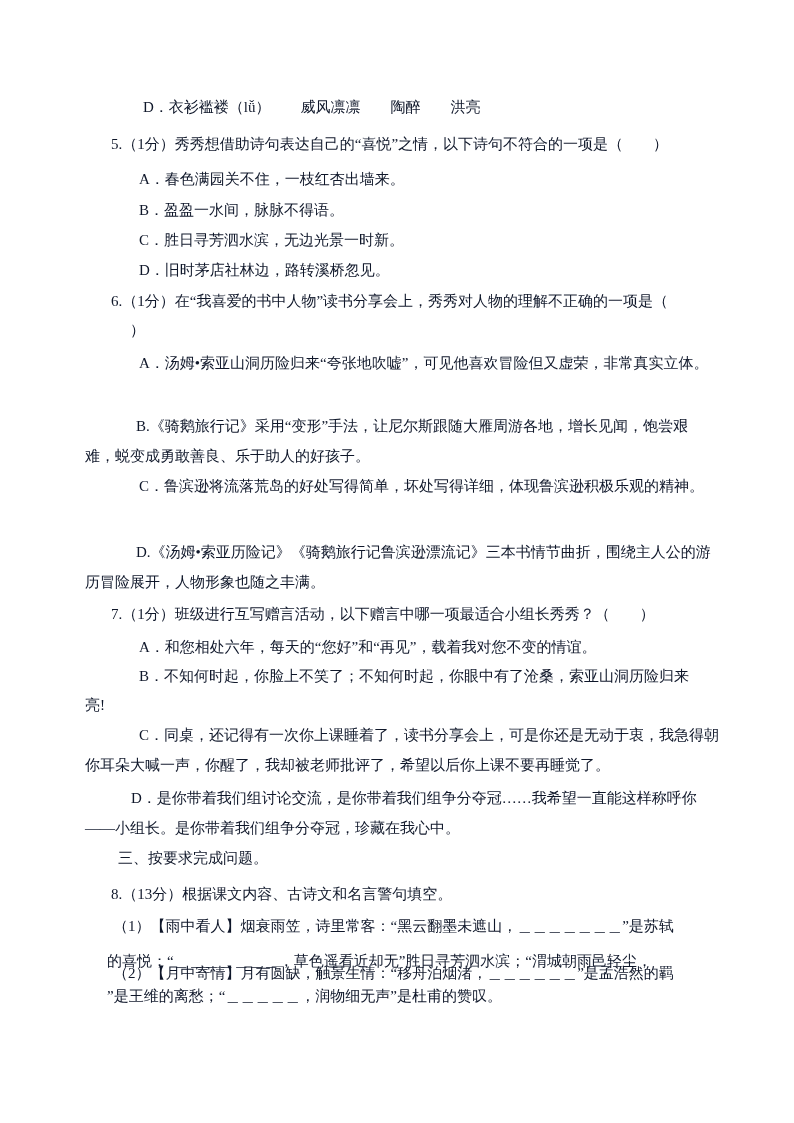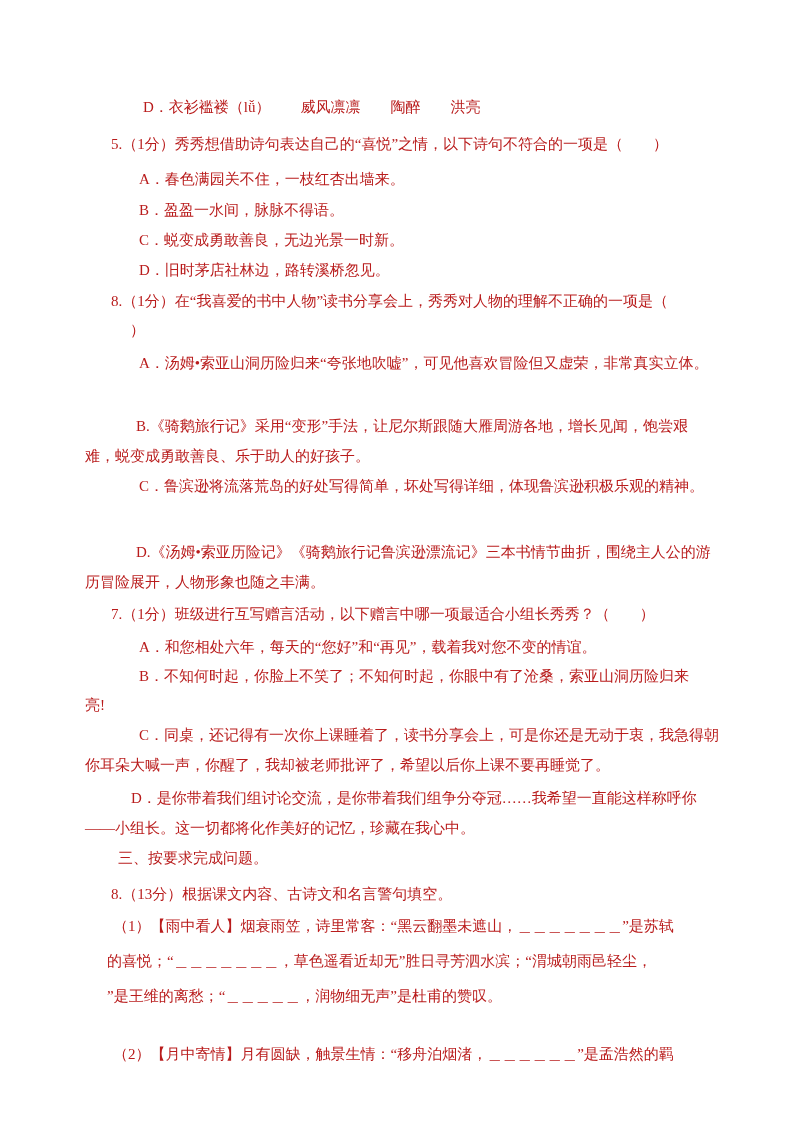--- a/index.html
+++ b/index.html
@@ -7,63 +7,63 @@
     padding: 0;
     background: #ffffff;
   }
   .page {
     position: relative;
     width: 794px;
     height: 1123px;
     background: #ffffff;
     overflow: hidden;
     font-family: "Liberation Serif", "DejaVu Serif", serif;
-    color: #b91c1c;
+    color: #0f172a;
   }
   .ln {
     position: absolute;
     margin: 0;
     font-size: 15px;
     line-height: 20px;
     white-space: pre;
     letter-spacing: 0;
   }
 </style>
 </head>
 <body>
 
 <div class="page">
 
   <p class="ln" style="left:143px; top:97px">D．衣衫褴褛（lǚ）　　威风凛凛　　陶醉　　洪亮</p>
 
   <p class="ln" style="left:111px; top:134px">5.（1分）秀秀想借助诗句表达自己的“喜悦”之情，以下诗句不符合的一项是（　　）</p>
   <p class="ln" style="left:139px; top:169px">A．春色满园关不住，一枝红杏出墙来。</p>
   <p class="ln" style="left:139px; top:200px">B．盈盈一水间，脉脉不得语。</p>
-  <p class="ln" style="left:139px; top:230px">C．蜕变成勇敢善良，无边光景一时新。</p>
+  <p class="ln" style="left:139px; top:230px">C．胜日寻芳泗水滨，无边光景一时新。</p>
   <p class="ln" style="left:139px; top:260px">D．旧时茅店社林边，路转溪桥忽见。</p>
 
-  <p class="ln" style="left:111px; top:291px">8.（1分）在“我喜爱的书中人物”读书分享会上，秀秀对人物的理解不正确的一项是（</p>
+  <p class="ln" style="left:111px; top:291px">6.（1分）在“我喜爱的书中人物”读书分享会上，秀秀对人物的理解不正确的一项是（</p>
   <p class="ln" style="left:130px; top:320px">）</p>
   <p class="ln" style="left:136px; top:416px">B.《骑鹅旅行记》采用“变形”手法，让尼尔斯跟随大雁周游各地，增长见闻，饱尝艰</p>
   <p class="ln" style="left:139px; top:353px">A．汤姆•索亚山洞历险归来“夸张地吹嘘”，可见他喜欢冒险但又虚荣，非常真实立体。</p>
   <p class="ln" style="left:85px;  top:446px">难，蜕变成勇敢善良、乐于助人的好孩子。</p>
   <p class="ln" style="left:139px; top:476px">C．鲁滨逊将流落荒岛的好处写得简单，坏处写得详细，体现鲁滨逊积极乐观的精神。</p>
   <p class="ln" style="left:136px; top:542px">D.《汤姆•索亚历险记》《骑鹅旅行记鲁滨逊漂流记》三本书情节曲折，围绕主人公的游</p>
   <p class="ln" style="left:85px;  top:572px">历冒险展开，人物形象也随之丰满。</p>
 
   <p class="ln" style="left:111px; top:604px">7.（1分）班级进行互写赠言活动，以下赠言中哪一项最适合小组长秀秀？（　　）</p>
   <p class="ln" style="left:139px; top:637px">A．和您相处六年，每天的“您好”和“再见”，载着我对您不变的情谊。</p>
   <p class="ln" style="left:139px; top:666px">B．不知何时起，你脸上不笑了；不知何时起，你眼中有了沧桑，索亚山洞历险归来</p>
   <p class="ln" style="left:85px;  top:695px">亮!</p>
   <p class="ln" style="left:139px; top:725px">C．同桌，还记得有一次你上课睡着了，读书分享会上，可是你还是无动于衷，我急得朝</p>
   <p class="ln" style="left:85px;  top:755px">你耳朵大喊一声，你醒了，我却被老师批评了，希望以后你上课不要再睡觉了。</p>
   <p class="ln" style="left:131px; top:788px">D．是你带着我们组讨论交流，是你带着我们组争分夺冠……我希望一直能这样称呼你</p>
-  <p class="ln" style="left:85px;  top:818px">——小组长。这一切都将化作美好的记忆，珍藏在我心中。</p>
+  <p class="ln" style="left:85px;  top:818px">——小组长。是你带着我们组争分夺冠，珍藏在我心中。</p>
 
   <p class="ln" style="left:118px; top:848px">三、按要求完成问题。</p>
 
   <p class="ln" style="left:111px; top:884px">8.（13分）根据课文内容、古诗文和名言警句填空。</p>
   <p class="ln" style="left:113px; top:916px">（1）【雨中看人】烟衰雨笠，诗里常客：“黑云翻墨未遮山，＿＿＿＿＿＿＿”是苏轼</p>
   <p class="ln" style="left:107px; top:951px">的喜悦；“＿＿＿＿＿＿＿，草色遥看近却无”胜日寻芳泗水滨；“渭城朝雨邑轻尘，</p>
   <p class="ln" style="left:107px; top:986px">”是王维的离愁；“＿＿＿＿＿，润物细无声”是杜甫的赞叹。</p>
-  <p class="ln" style="left:113px; top:1044px">（2）【月中寄情】月有圆缺，触景生情：“移舟泊烟渚，＿＿＿＿＿＿”是孟浩然的羁</p>
+  <p class="ln" style="left:113px; top:963px">（2）【月中寄情】月有圆缺，触景生情：“移舟泊烟渚，＿＿＿＿＿＿”是孟浩然的羁</p>
 
 </div>
 
 </body></html>

